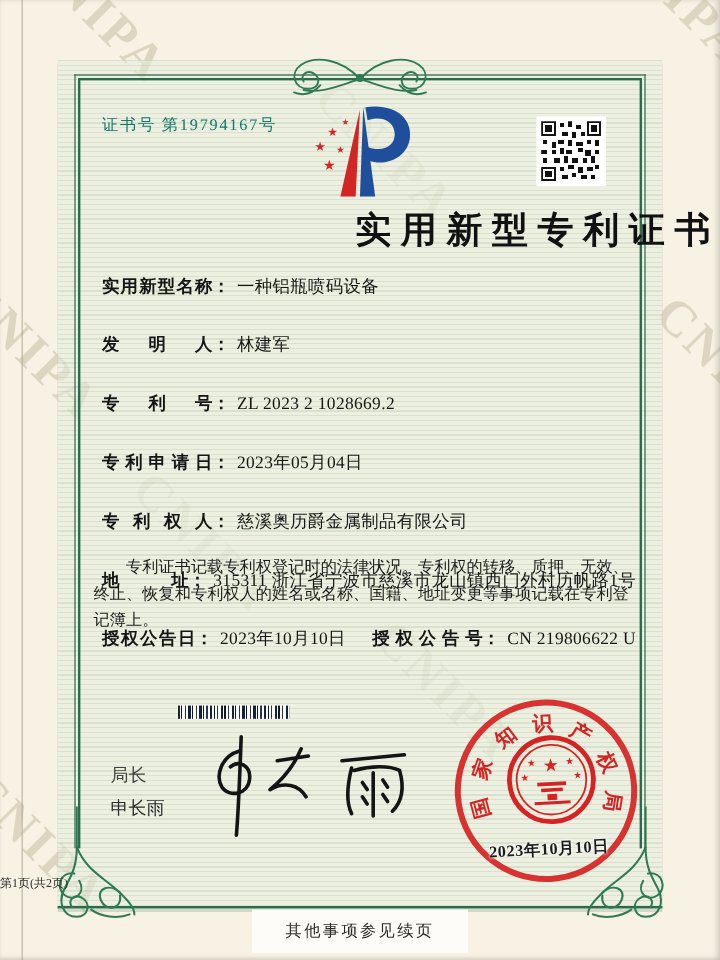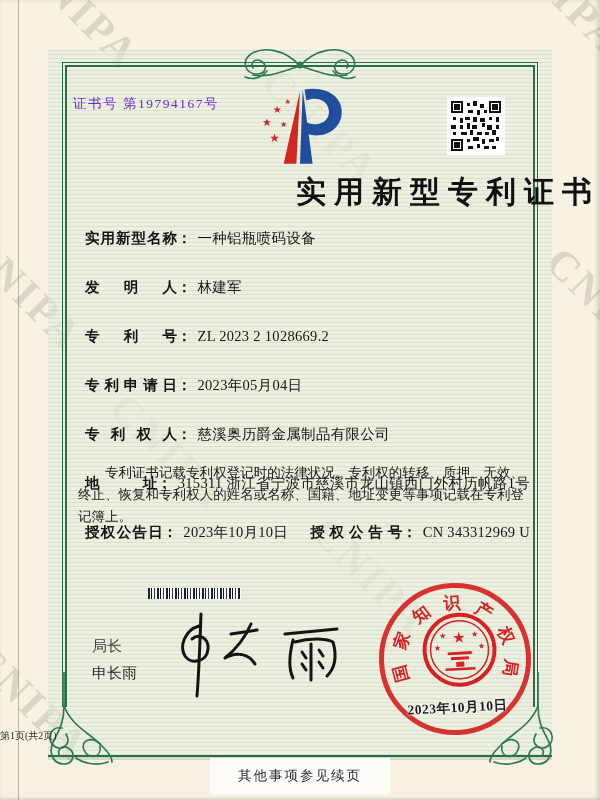--- a/index.html
+++ b/index.html
@@ -26,21 +26,21 @@
   
   .frame{position:absolute;left:62px;top:62px;width:476px;height:645px;z-index:3;box-sizing:border-box;
          border-top:1px solid #2a6b4d;border-left:1px solid #2a6b4d;border-right:1px solid #2a6b4d;}
   .frame-inner{position:absolute;left:2px;top:2px;right:2px;bottom:0;
          border-top:2px solid #2a6b4d;border-left:2px solid #2a6b4d;border-right:2px solid #2a6b4d;}
   .ornament-top{position:absolute;left:205px;top:44px;z-index:4;}
   .flourish{position:absolute;z-index:4;}
   .flourish.left{left:42px;top:672px;}
   .flourish.right{left:488px;top:672px;transform:scaleX(-1);}
   
-  .cert-no{position:absolute;left:73px;top:95px;z-index:5;font-size:13.5px;letter-spacing:1.5px;color:#6d28d9;}
+  .cert-no{position:absolute;left:85px;top:95px;z-index:5;font-size:13.5px;letter-spacing:1.5px;color:#0f766e;}
   .logo{position:absolute;left:247px;top:84px;z-index:5;}
   .qr-box{position:absolute;left:447px;top:97px;width:58px;height:58px;background:#fff;z-index:5;
           display:flex;align-items:center;justify-content:center;}
   .title{position:absolute;left:0;right:0;top:172px;z-index:5;text-align:right;
          font-size:30px;font-weight:bold;letter-spacing:8px;color:#111;}
   .fields{position:absolute;left:85px;top:229px;width:445px;z-index:5;font-size:14.5px;color:#151515;}
   .f-row{display:flex;align-items:baseline;height:20px;margin-bottom:29px;white-space:nowrap;}
   .f-label{display:inline-block;width:92px;text-align:justify;text-align-last:justify;font-weight:bold;}
   .f-colon{font-weight:bold;margin-right:6px;}
   .f-value{letter-spacing:.3px;}
@@ -220,21 +220,21 @@
         <span class="f-colon">：</span>
       <span class="f-value">315311 浙江省宁波市慈溪市龙山镇西门外村历帆路1号</span>
     </div>
     <div class="f-row">
       <span class="f-label">授权公告日</span>
         <span class="f-colon">：</span>
       <span class="f-value">2023年10月10日</span>
       <span class="f-group2">
         <span class="f-label">授权公告号</span>
           <span class="f-colon">：</span>
-        <span class="f-value">CN 343312969 U</span>
+        <span class="f-value">CN 219806622 U</span>
       </span>
     </div>
   </div>
 
   <div class="body-text">
     <p>专利证书记载专利权登记时的法律状况。专利权的转移、质押、无效、终止、恢复和专利权人的姓名或名称、国籍、地址变更等事项记载在专利登记簿上。</p>
   </div>
 
   <div class="barcode"></div>
 

